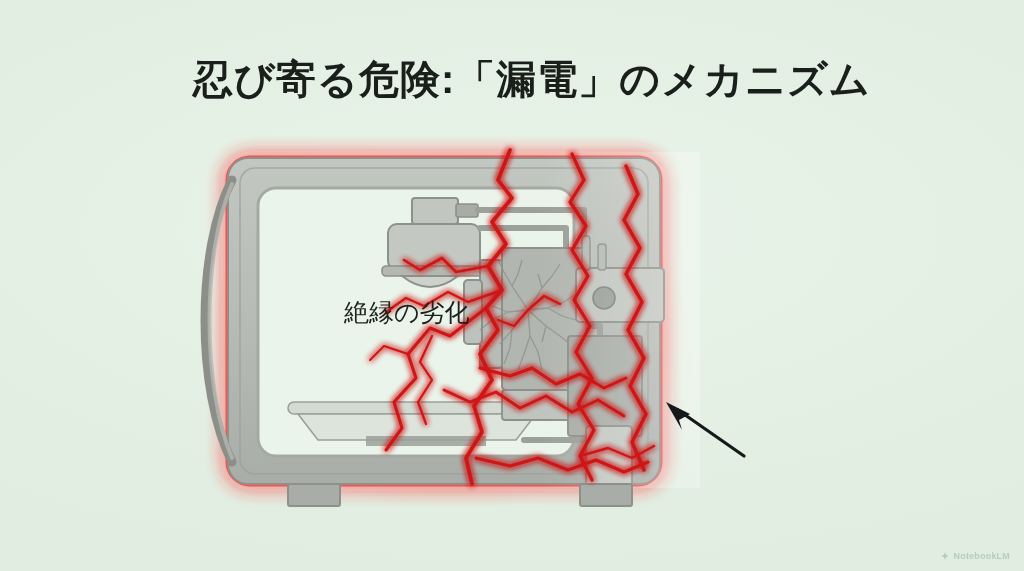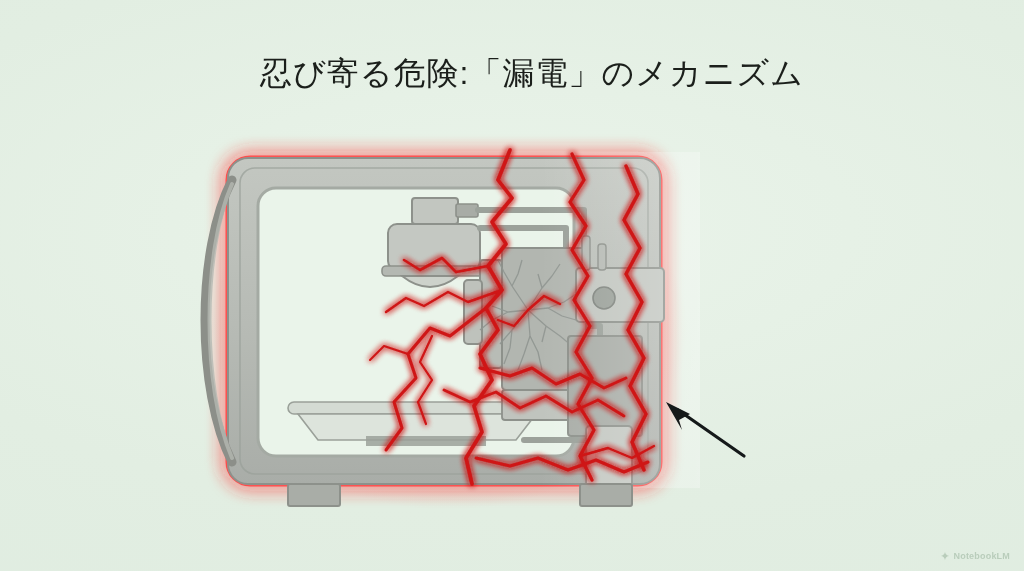--- a/index.html
+++ b/index.html
@@ -11,21 +11,21 @@
   }
   .slide{
     position:absolute;inset:0;
     background:
       radial-gradient(120% 90% at 50% 40%, #eaf4ea 0%, #e2eee2 55%, #dfece0 100%);
   }
   
   .title{
     position:absolute;left:0;right:0;top:52px;
     text-align:center;
-    font-size:32px;font-weight:normal;
+    font-size:40px;font-weight:bold;
     letter-spacing:1px;
     color:#1b1f1b;
     white-space:nowrap;
     padding-left:40px;
   }
   
   .stage{
     position:absolute;left:180px;top:140px;width:560px;height:370px;
   }
   svg.art{display:block;width:560px;height:370px;overflow:visible;}
@@ -211,20 +211,21 @@
         <path d="M348 170 L364 156 L380 164 M348 170 L334 186 L318 180" stroke-width="2.4"></path>
       </g>
 
       <g opacity="0.55">
         <path d="M470 40 L470 322" stroke="#ff5555" stroke-width="6" fill="none" filter="url(#glowArc)"></path>
         <path d="M60 330 L468 330" stroke="#ff5555" stroke-width="5" fill="none" filter="url(#glowArc)"></path>
       </g>
     </svg>
   </div>
 
+  <div class="inner-label">絶縁の劣化</div>
 
   <svg class="arrow" viewBox="0 0 90 62">
     <line x1="84" y1="56" x2="18" y2="10" stroke="#15191a" stroke-width="3.2" stroke-linecap="round"></line>
     <path d="M6 2 L30 14 L19 20 L22 30 Z" fill="#15191a"></path>
   </svg>
 
 
   <div class="watermark">
     <svg class="wm-icon" viewBox="0 0 24 24">
       <path d="M12 2 C12 7 7 12 2 12 C7 12 12 17 12 22 C12 17 17 12 22 12 C17 12 12 7 12 2 Z" fill="#b9cdbb"></path>

